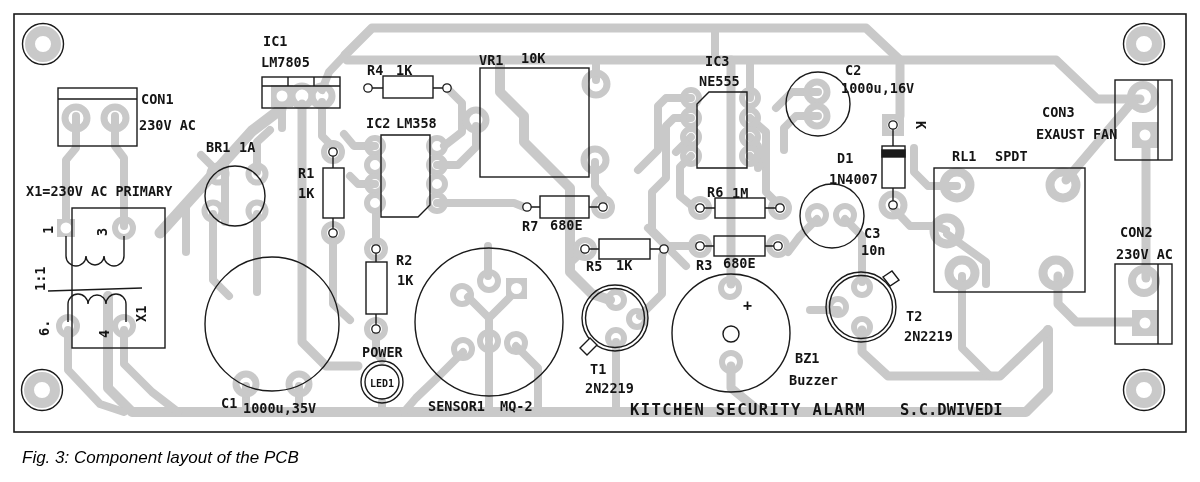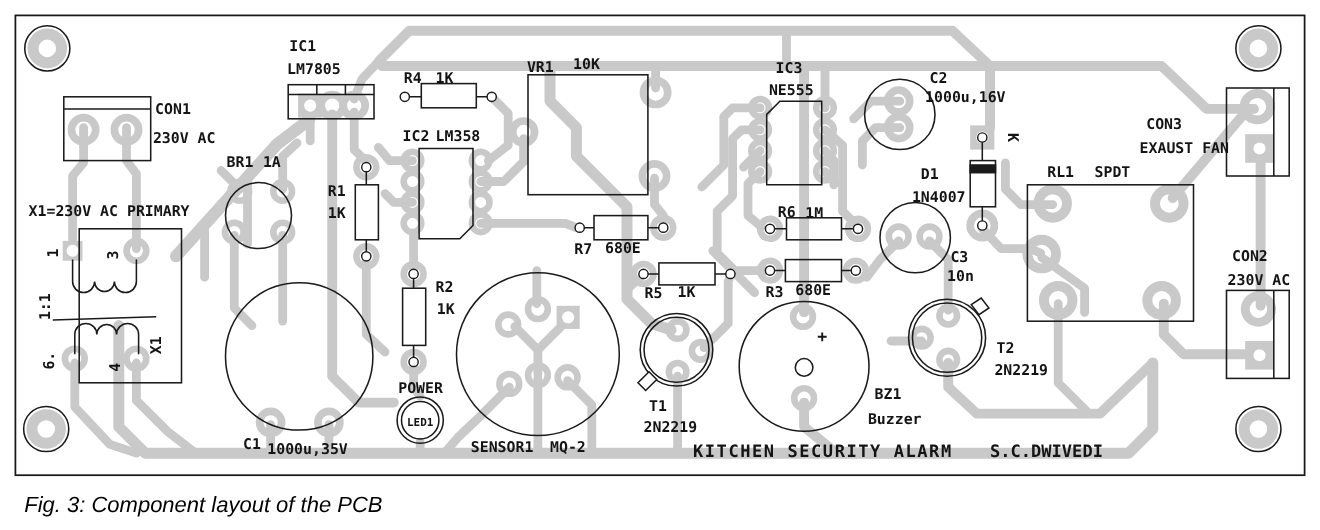--- a/index.html
+++ b/index.html
@@ -10,21 +10,21 @@
   .traces path{fill:none;stroke:var(--trace,#c9c9c9);stroke-linecap:round;stroke-linejoin:round;}
   .pads circle.ring{fill:none;stroke:var(--trace,#c9c9c9);}
   .pads rect.sq{fill:var(--trace,#c9c9c9);stroke:none;}
   .pads circle.hole{fill:#ffffff;stroke:none;}
   .outlines path,.outlines rect,.outlines circle,.outlines polygon,.outlines line
     {fill:none;stroke:#1a1a1a;stroke-width:1.4;}
   .outlines .filled{fill:#1a1a1a;}
   .outlines .tab{fill:#ffffff;}
   .dots circle{fill:#ffffff;stroke:#1a1a1a;stroke-width:1.3;}
   #caption{position:absolute;left:22px;top:448px;font-family:"Liberation Sans", sans-serif;
-    font-style:italic;font-size:20px;color:#000;}
+    font-style:italic;font-size:17px;color:#000;}
 </style>
 </head>
 <body>
 
 <div id="stage" style="--trace: #c9c9c9; --silk: #141414;">
 <svg width="1200" height="440" viewBox="0 0 1200 440">
 
   <rect x="14" y="14" width="1172" height="418" fill="#ffffff" stroke="#1a1a1a" stroke-width="1.6"></rect>
 
   <g class="traces">

